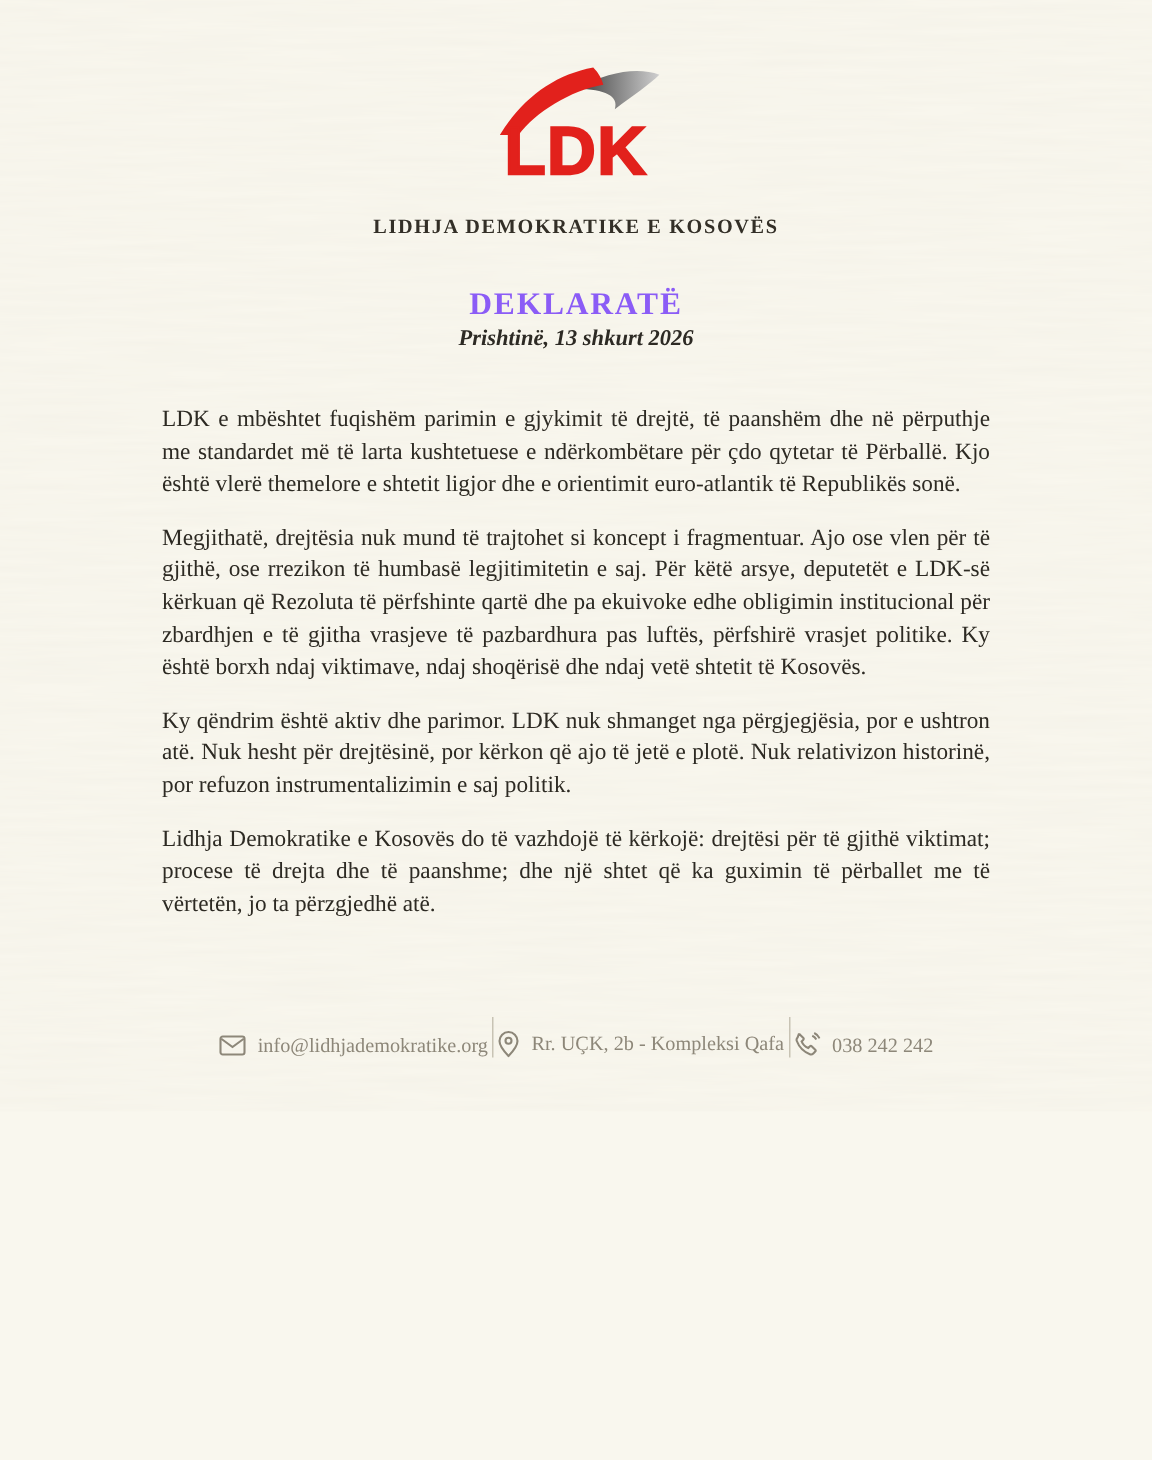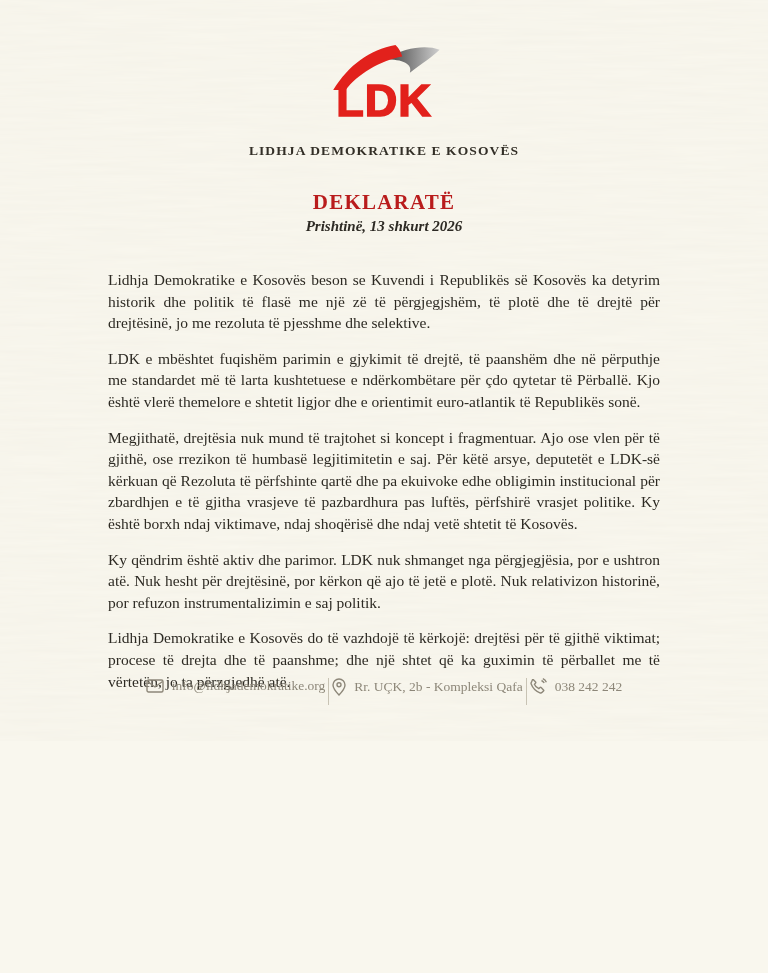--- a/index.html
+++ b/index.html
@@ -45,21 +45,21 @@
     letter-spacing: 1.1px;
     color: #332f27;
   }
 
   
   .title-block { text-align: center; margin-top: 31px; }
   .doc-title {
     font-size: 21px;
     font-weight: bold;
     letter-spacing: 1.2px;
-    color: #b91c1c;
+    color: #8b5cf6;
   }
   .dateline {
     margin-top: 3px;
     font-size: 15px;
     font-style: italic;
     font-weight: 600;
     color: #2d2a24;
   }
 
   
@@ -75,21 +75,21 @@
     margin-bottom: 14px;
   }
 
   
   .footer {
     position: absolute;
     left: 0; right: 0;
     bottom: 36px;
     display: flex;
     justify-content: center;
-    align-items: flex-start;
+    align-items: flex-end;
     gap: 3px;
     color: #8d8779;
     font-size: 13.5px;
     z-index: 1;
   }
   .footer-item { display: flex; align-items: center; gap: 8px; }
   .footer-item svg { display: block; stroke: #8d8779; fill: none; stroke-width: 1.4; }
   .footer-divider { width: 1px; height: 27px; background: #c8c3b4; }
 </style>
 </head>
@@ -121,21 +121,20 @@
       <div class="logo-text">LDK</div>
       <div class="org-name">LIDHJA DEMOKRATIKE E KOSOVËS</div>
     </header>
 
     <div class="title-block">
       <div class="doc-title">DEKLARATË</div>
       <div class="dateline">Prishtinë, 13 shkurt 2026</div>
     </div>
 
     <main class="body-text">
-      <p>Lidhja Demokratike e Kosovës beson se Kuvendi i Republikës së Kosovës ka detyrim historik dhe politik të flasë me një zë të përgjegjshëm, të plotë dhe të drejtë për drejtësinë, jo me rezoluta të pjesshme dhe selektive.</p>
       <p>LDK e mbështet fuqishëm parimin e gjykimit të drejtë, të paanshëm dhe në përputhje me standardet më të larta kushtetuese e ndërkombëtare për çdo qytetar të Përballë. Kjo është vlerë themelore e shtetit ligjor dhe e orientimit euro-atlantik të Republikës sonë.</p>
       <p>Megjithatë, drejtësia nuk mund të trajtohet si koncept i fragmentuar. Ajo ose vlen për të gjithë, ose rrezikon të humbasë legjitimitetin e saj. Për këtë arsye, deputetët e LDK-së kërkuan që Rezoluta të përfshinte qartë dhe pa ekuivoke edhe obligimin institucional për zbardhjen e të gjitha vrasjeve të pazbardhura pas luftës, përfshirë vrasjet politike. Ky është borxh ndaj viktimave, ndaj shoqërisë dhe ndaj vetë shtetit të Kosovës.</p>
       <p>Ky qëndrim është aktiv dhe parimor. LDK nuk shmanget nga përgjegjësia, por e ushtron atë. Nuk hesht për drejtësinë, por kërkon që ajo të jetë e plotë. Nuk relativizon historinë, por refuzon instrumentalizimin e saj politik.</p>
       <p>Lidhja Demokratike e Kosovës do të vazhdojë të kërkojë: drejtësi për të gjithë viktimat; procese të drejta dhe të paanshme; dhe një shtet që ka guximin të përballet me të vërtetën, jo ta përzgjedhë atë.</p>
     </main>
 
     <footer class="footer">
       <div class="footer-item">
         <svg width="18" height="14" viewBox="0 0 18 14" aria-hidden="true">
           <rect x="1" y="1" width="16" height="12" rx="1.5"></rect>

